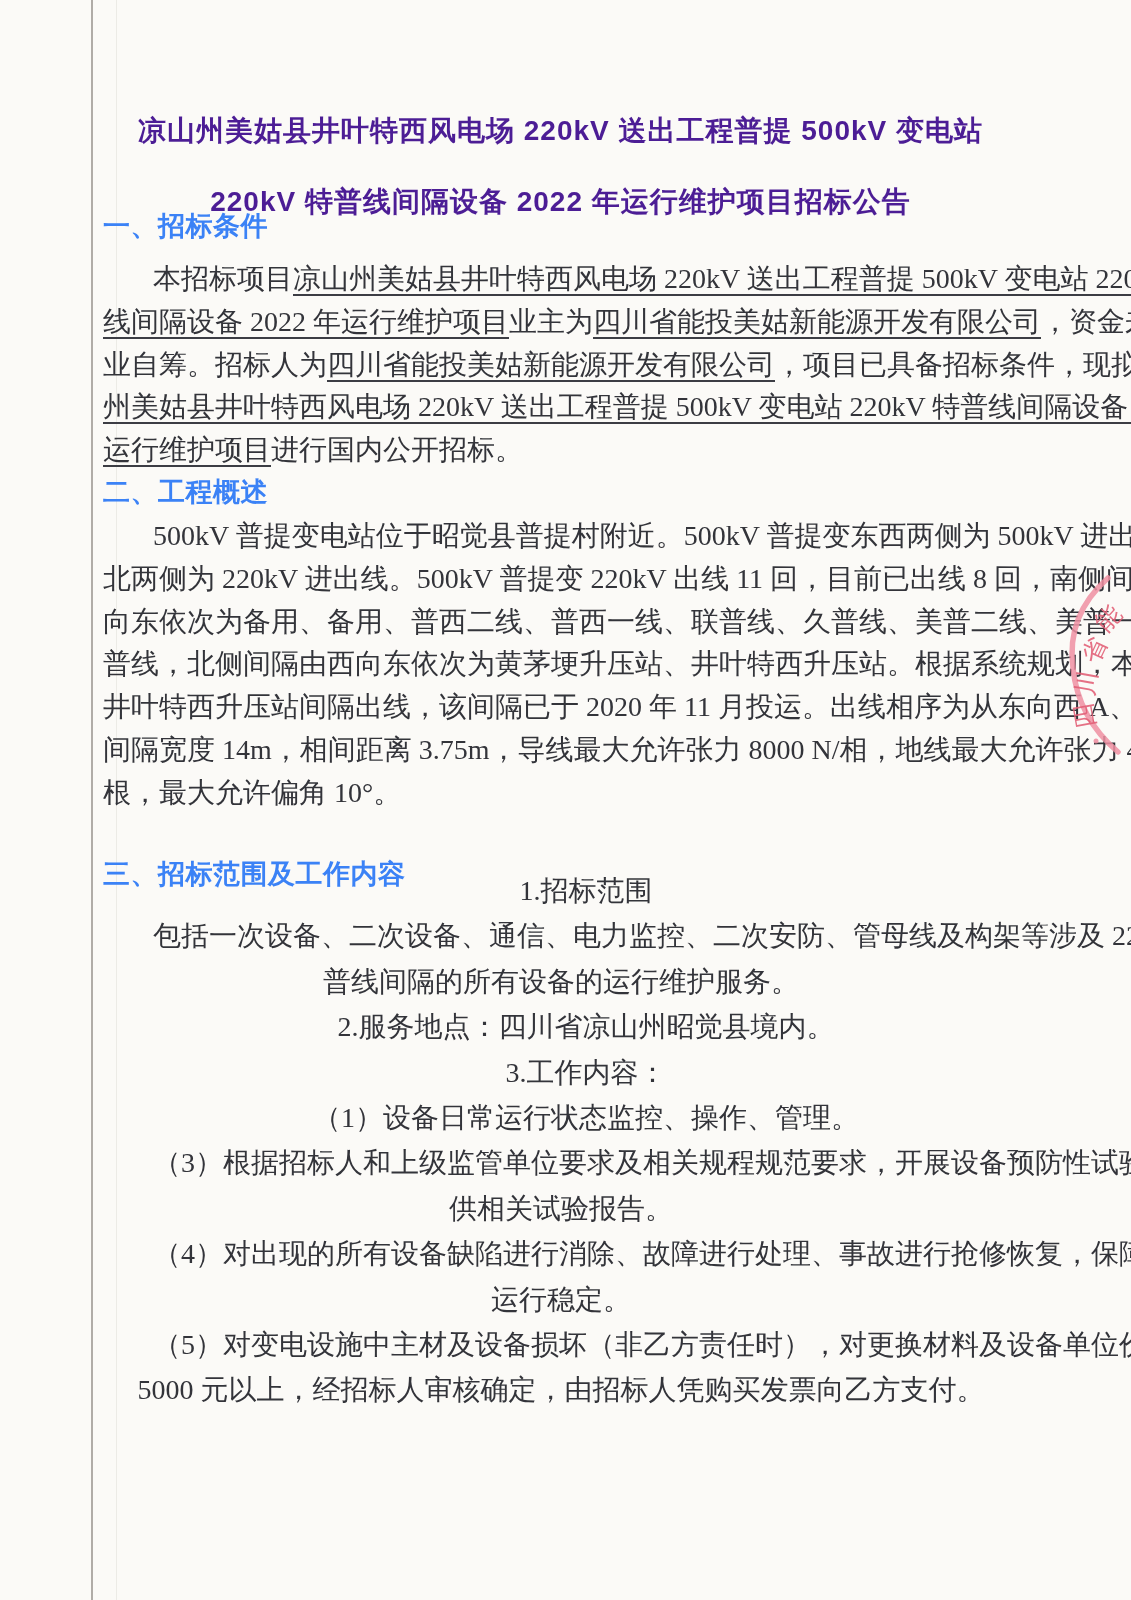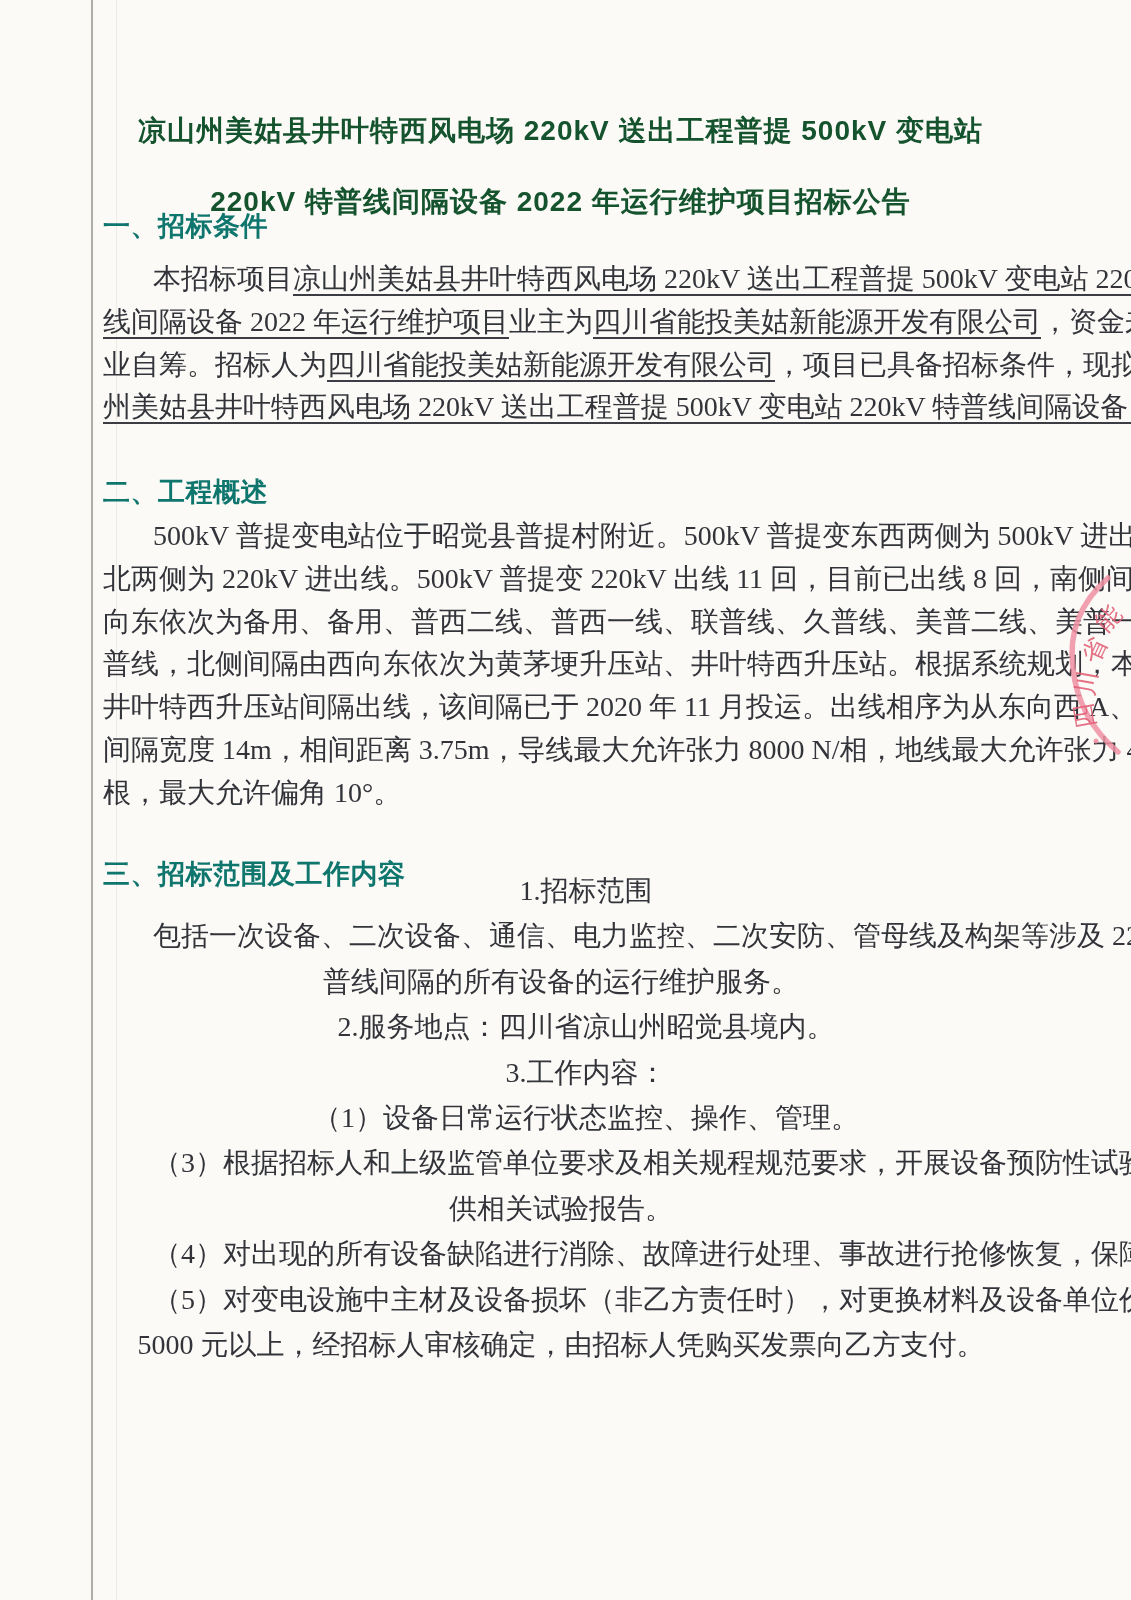--- a/index.html
+++ b/index.html
@@ -12,30 +12,30 @@
   }
   .page{position:absolute;inset:0;}
   
   .scan-line{position:absolute;left:91px;top:0;width:2px;height:1600px;background:#a29e99;opacity:.85;}
   .scan-line-faint{position:absolute;left:116px;top:0;width:1px;height:1600px;background:#ecebe6;}
   
   .title{
     position:absolute;left:103px;width:915px;
     text-align:center;
     font-family:"Liberation Sans","DejaVu Sans",sans-serif;
-    font-weight:bold;font-size:28px;color:#14532d;
+    font-weight:bold;font-size:28px;color:#4c1d95;
     letter-spacing:1px;white-space:nowrap;margin:0;
   }
   .title1{top:112px;}
   .title2{top:183px;}
   
   .heading{
     position:absolute;left:103px;
     font-family:"Liberation Sans","DejaVu Sans",sans-serif;
-    font-weight:bold;font-size:27px;color:#0f766e;
+    font-weight:bold;font-size:27px;color:#3b82f6;
     letter-spacing:.5px;white-space:nowrap;margin:0;
   }
   .h1{top:208px;}
   .h2{top:474px;}
   .h3{top:856px;}
   
   .para{
     position:absolute;left:103px;width:916px;
     font-size:28px;color:#33343a;
   }
@@ -61,20 +61,21 @@
 
   <h1 class="title title1">凉山州美姑县井叶特西风电场 220kV 送出工程普提 500kV 变电站</h1>
   <h1 class="title title2">220kV 特普线间隔设备 2022 年运行维护项目招标公告</h1>
 
   <div class="heading h1">一、招标条件</div>
   <div class="para p1 first-ind">
       <div class="line"><span>本招标项目</span><span class="u">凉山州美姑县井叶特西风电场 220kV 送出工程普提 500kV 变电站 220kV 特普</span></div>
       <div class="line"><span class="u">线间隔设备 2022 年运行维护项目</span><span>业主为</span><span class="u">四川省能投美姑新能源开发有限公司</span><span>，资金来自企</span></div>
       <div class="line"><span>业自筹。招标人为</span><span class="u">四川省能投美姑新能源开发有限公司</span><span>，项目已具备招标条件，现拟对</span></div>
       <div class="line"><span class="u">州美姑县井叶特西风电场 220kV 送出工程普提 500kV 变电站 220kV 特普线间隔设备 2022 年</span></div>
+      <div class="line"><span class="u">运行维护项目</span><span>进行国内公开招标。</span></div>
     </div>
 
   <div class="heading h2">二、工程概述</div>
   <div class="para p2 first-ind">
       <div class="line">500kV 普提变电站位于昭觉县普提村附近。500kV 普提变东西两侧为 500kV 进出线，南</div>
       <div class="line">北两侧为 220kV 进出线。500kV 普提变 220kV 出线 11 回，目前已出线 8 回，南侧间隔由西</div>
       <div class="line">向东依次为备用、备用、普西二线、普西一线、联普线、久普线、美普二线、美普一线、伊</div>
       <div class="line">普线，北侧间隔由西向东依次为黄茅埂升压站、井叶特西升压站。根据系统规划，本工程由</div>
       <div class="line">井叶特西升压站间隔出线，该间隔已于 2020 年 11 月投运。出线相序为从东向西 A、B、C，</div>
       <div class="line">间隔宽度 14m，相间距离 3.75m，导线最大允许张力 8000 N/相，地线最大允许张力 4000N/</div>
@@ -85,20 +86,21 @@
   <div class="para p3">
       <div class="line ind">1.招标范围</div>
       <div class="line ind">包括一次设备、二次设备、通信、电力监控、二次安防、管母线及构架等涉及 220kV 特</div>
       <div class="line">普线间隔的所有设备的运行维护服务。</div>
       <div class="line ind">2.服务地点：四川省凉山州昭觉县境内。</div>
       <div class="line ind">3.工作内容：</div>
       <div class="line ind">（1）设备日常运行状态监控、操作、管理。</div>
       <div class="line ind">（3）根据招标人和上级监管单位要求及相关规程规范要求，开展设备预防性试验并提</div>
       <div class="line">供相关试验报告。</div>
       <div class="line ind">（4）对出现的所有设备缺陷进行消除、故障进行处理、事故进行抢修恢复，保障设备</div>
+      <div class="line">运行稳定。</div>
       <div class="line ind">（5）对变电设施中主材及设备损坏（非乙方责任时），对更换材料及设备单位价值在</div>
       <div class="line">5000 元以上，经招标人审核确定，由招标人凭购买发票向乙方支付。</div>
     </div>
 
   <svg class="stamp" width="91" height="225" viewBox="1040 540 91 225" aria-hidden="true">
     <path d="M 1108 578 Q 1066 615 1073 668 Q 1078 718 1118 752" fill="none" stroke="#ee8fa2" stroke-width="5.5" stroke-linecap="round" opacity="0.85"></path>
     <g font-family="Liberation Sans, DejaVu Sans, sans-serif" font-size="25" fill="#e25f76" opacity="0.88" text-anchor="middle">
       <text x="1108" y="627" transform="rotate(-48 1108 618)">能</text>
       <text x="1094" y="659" transform="rotate(-65 1094 650)">省</text>
       <text x="1086" y="692" transform="rotate(-80 1086 683)">川</text>

